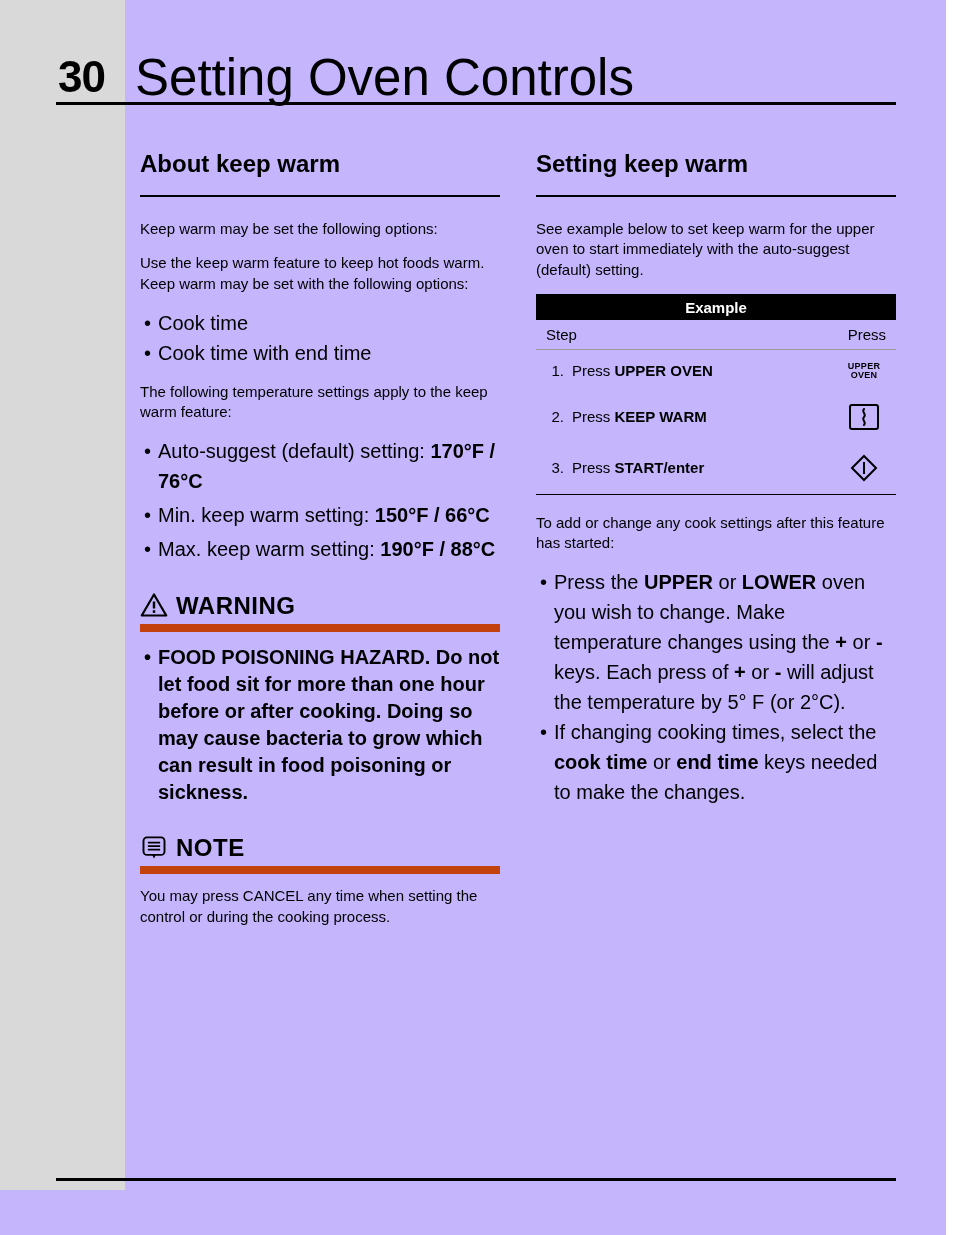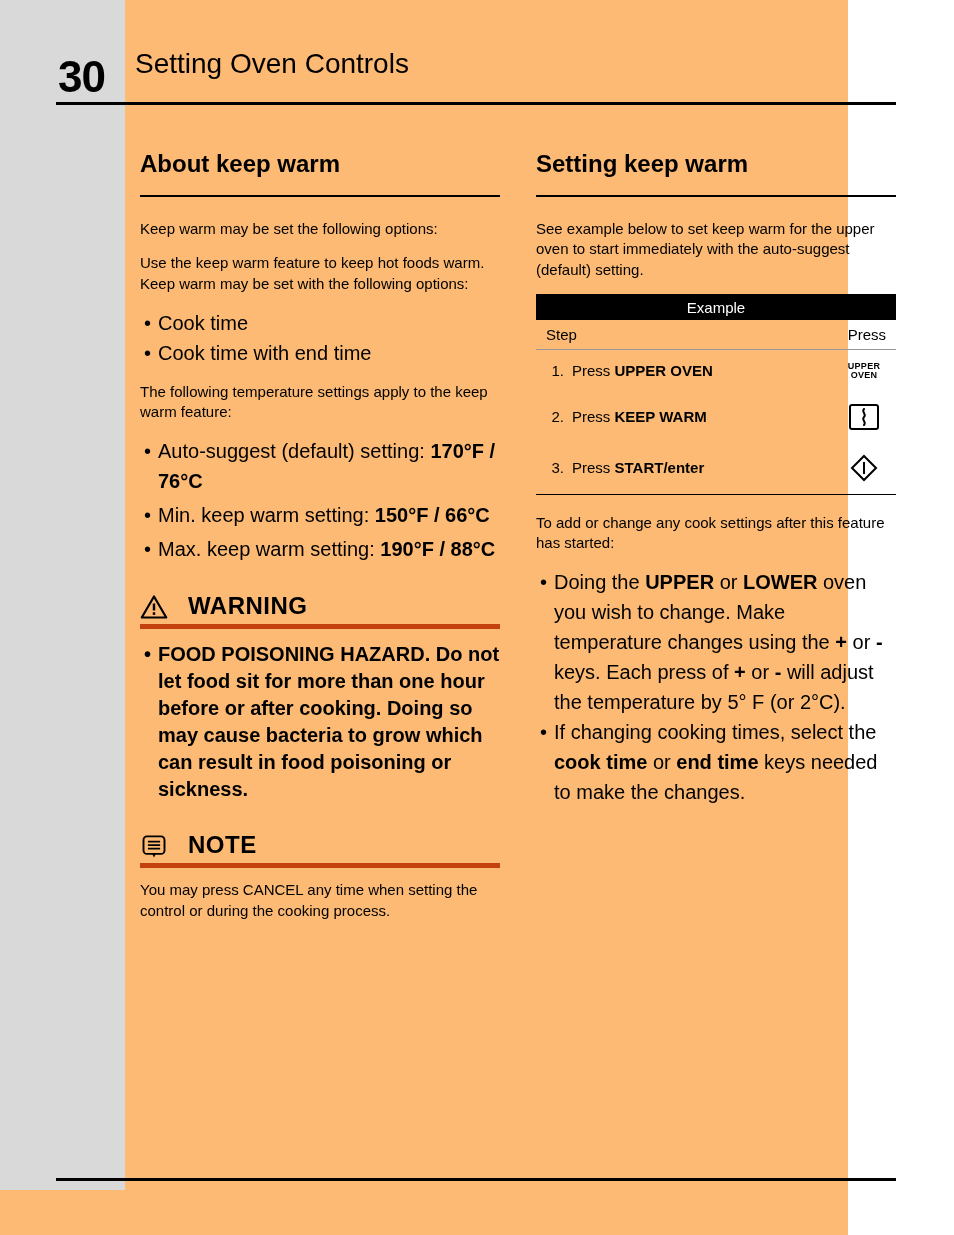--- a/index.html
+++ b/index.html
@@ -1,42 +1,42 @@
 <!DOCTYPE html>
 <html><head>
 <meta charset="utf-8">
 <style>
   * { box-sizing: border-box; margin: 0; padding: 0; }
   html, body { background: #fff; }
   .page {
-    width: 848px;
+    width: 946px;
     height: 1235px;
     position: relative;
-    background: #fdba74;
+    background: #c4b5fd;
     font-family: Arial, Helvetica, sans-serif;
     color: #000;
   }
   .left-sidebar {
     position: absolute;
     left: 0; top: 0;
     width: 125px;
     height: 1190px;
     background: #d9d9d9;
   }
   .page-number {
     position: absolute;
     left: 58px; top: 52px;
     font-size: 44px;
     font-weight: 900;
     letter-spacing: -1px;
   }
   .chapter-title {
     position: absolute;
     left: 135px; top: 48px;
-    font-size: 28px;
+    font-size: 51px;
     font-weight: 400;
   }
   .top-rule {
     position: absolute;
     left: 56px; top: 102px;
     width: 840px;
     border-top: 3px solid #000;
   }
   .columns {
     position: absolute;
@@ -52,33 +52,33 @@
     padding-bottom: 17px;
     border-bottom: 2px solid #000;
     margin-bottom: 22px;
   }
   p { font-size: 15px; line-height: 1.35; margin-bottom: 14px; }
   ul { list-style: none; margin-bottom: 14px; }
   ul li { font-size: 20px; line-height: 1.5; padding-left: 18px; position: relative; }
   ul li::before { content: "•"; position: absolute; left: 4px; }
   .temp-list li { margin-bottom: 4px; }
   .callout-head {
-    display: flex; align-items: flex-end; gap: 20px;
-    border-bottom: 5px solid #c2410c;
+    display: flex; align-items: flex-start; gap: 8px;
+    border-bottom: 8px solid #c2410c;
     padding-bottom: 4px;
     margin-top: 28px; margin-bottom: 12px;
   }
   .callout-head .label { font-size: 24px; font-weight: 900; letter-spacing: 0.5px; }
   .warn-icon, .note-icon { width: 28px; height: 26px; }
   .warn-body li { font-weight: 700; line-height: 1.35; margin-bottom: 0; }
   .note-body { font-size: 15px; line-height: 1.35; }
 
   
   .example-table { width: 100%; border-top: 1px solid #000; border-bottom: 1px solid #000; margin-bottom: 18px; }
-  .ex-header { background: #000; color: #fff; text-align: center; font-weight: 400; font-size: 15px; padding: 4px 12px; }
+  .ex-header { background: #000; color: #fff; text-align: center; font-weight: 700; font-size: 15px; padding: 4px 12px; }
   .ex-subhead { display: flex; justify-content: space-between; font-size: 15px; padding: 6px 10px; border-bottom: 1px solid #999; }
   .ex-row { display: flex; align-items: center; justify-content: space-between; padding: 12px 10px; }
   .ex-step { font-size: 15px; display: flex; gap: 8px; align-items: baseline; }
   .ex-step .num { width: 18px; text-align: right; }
   .ex-press { width: 44px; display: flex; justify-content: center; }
   .upper-oven-btn { font-size: 9px; font-weight: 900; line-height: 1; text-align: center; letter-spacing: 0.3px; }
   .keep-warm-icon { width: 30px; height: 26px; border: 2px solid #000; border-radius: 3px; display:flex; align-items:center; justify-content:center; }
   .start-icon { width: 28px; height: 28px; }
 
   .bottom-rule {
@@ -207,21 +207,21 @@
               <path d="M14 2 L26 14 L14 26 L2 14 Z" fill="none" stroke="#000" stroke-width="2"></path>
               <line x1="14" y1="8" x2="14" y2="20" stroke="#000" stroke-width="2"></line>
             </svg>
           </div>
         </div>
       </div>
 
       <p>To add or change any cook settings after this feature has started:</p>
       <ul>
         <li>
-          <span>Doing the </span><b>UPPER</b><span> or </span><b>LOWER</b><span> oven you wish to change. Make temperature changes using the </span><b>+</b><span> or </span><b>-</b><span> keys. Each press of </span><b>+</b><span> or </span><b>-</b><span> will adjust the temperature by 5° F (or 2°C).</span>
+          <span>Press the </span><b>UPPER</b><span> or </span><b>LOWER</b><span> oven you wish to change. Make temperature changes using the </span><b>+</b><span> or </span><b>-</b><span> keys. Each press of </span><b>+</b><span> or </span><b>-</b><span> will adjust the temperature by 5° F (or 2°C).</span>
         </li>
         <li>
           <span>If changing cooking times, select the </span><b>cook time</b><span> or </span><b>end time</b><span> keys needed to make the changes.</span>
         </li>
       </ul>
     </div>
   </div>
 
   <div class="bottom-rule"></div>
 </div>

